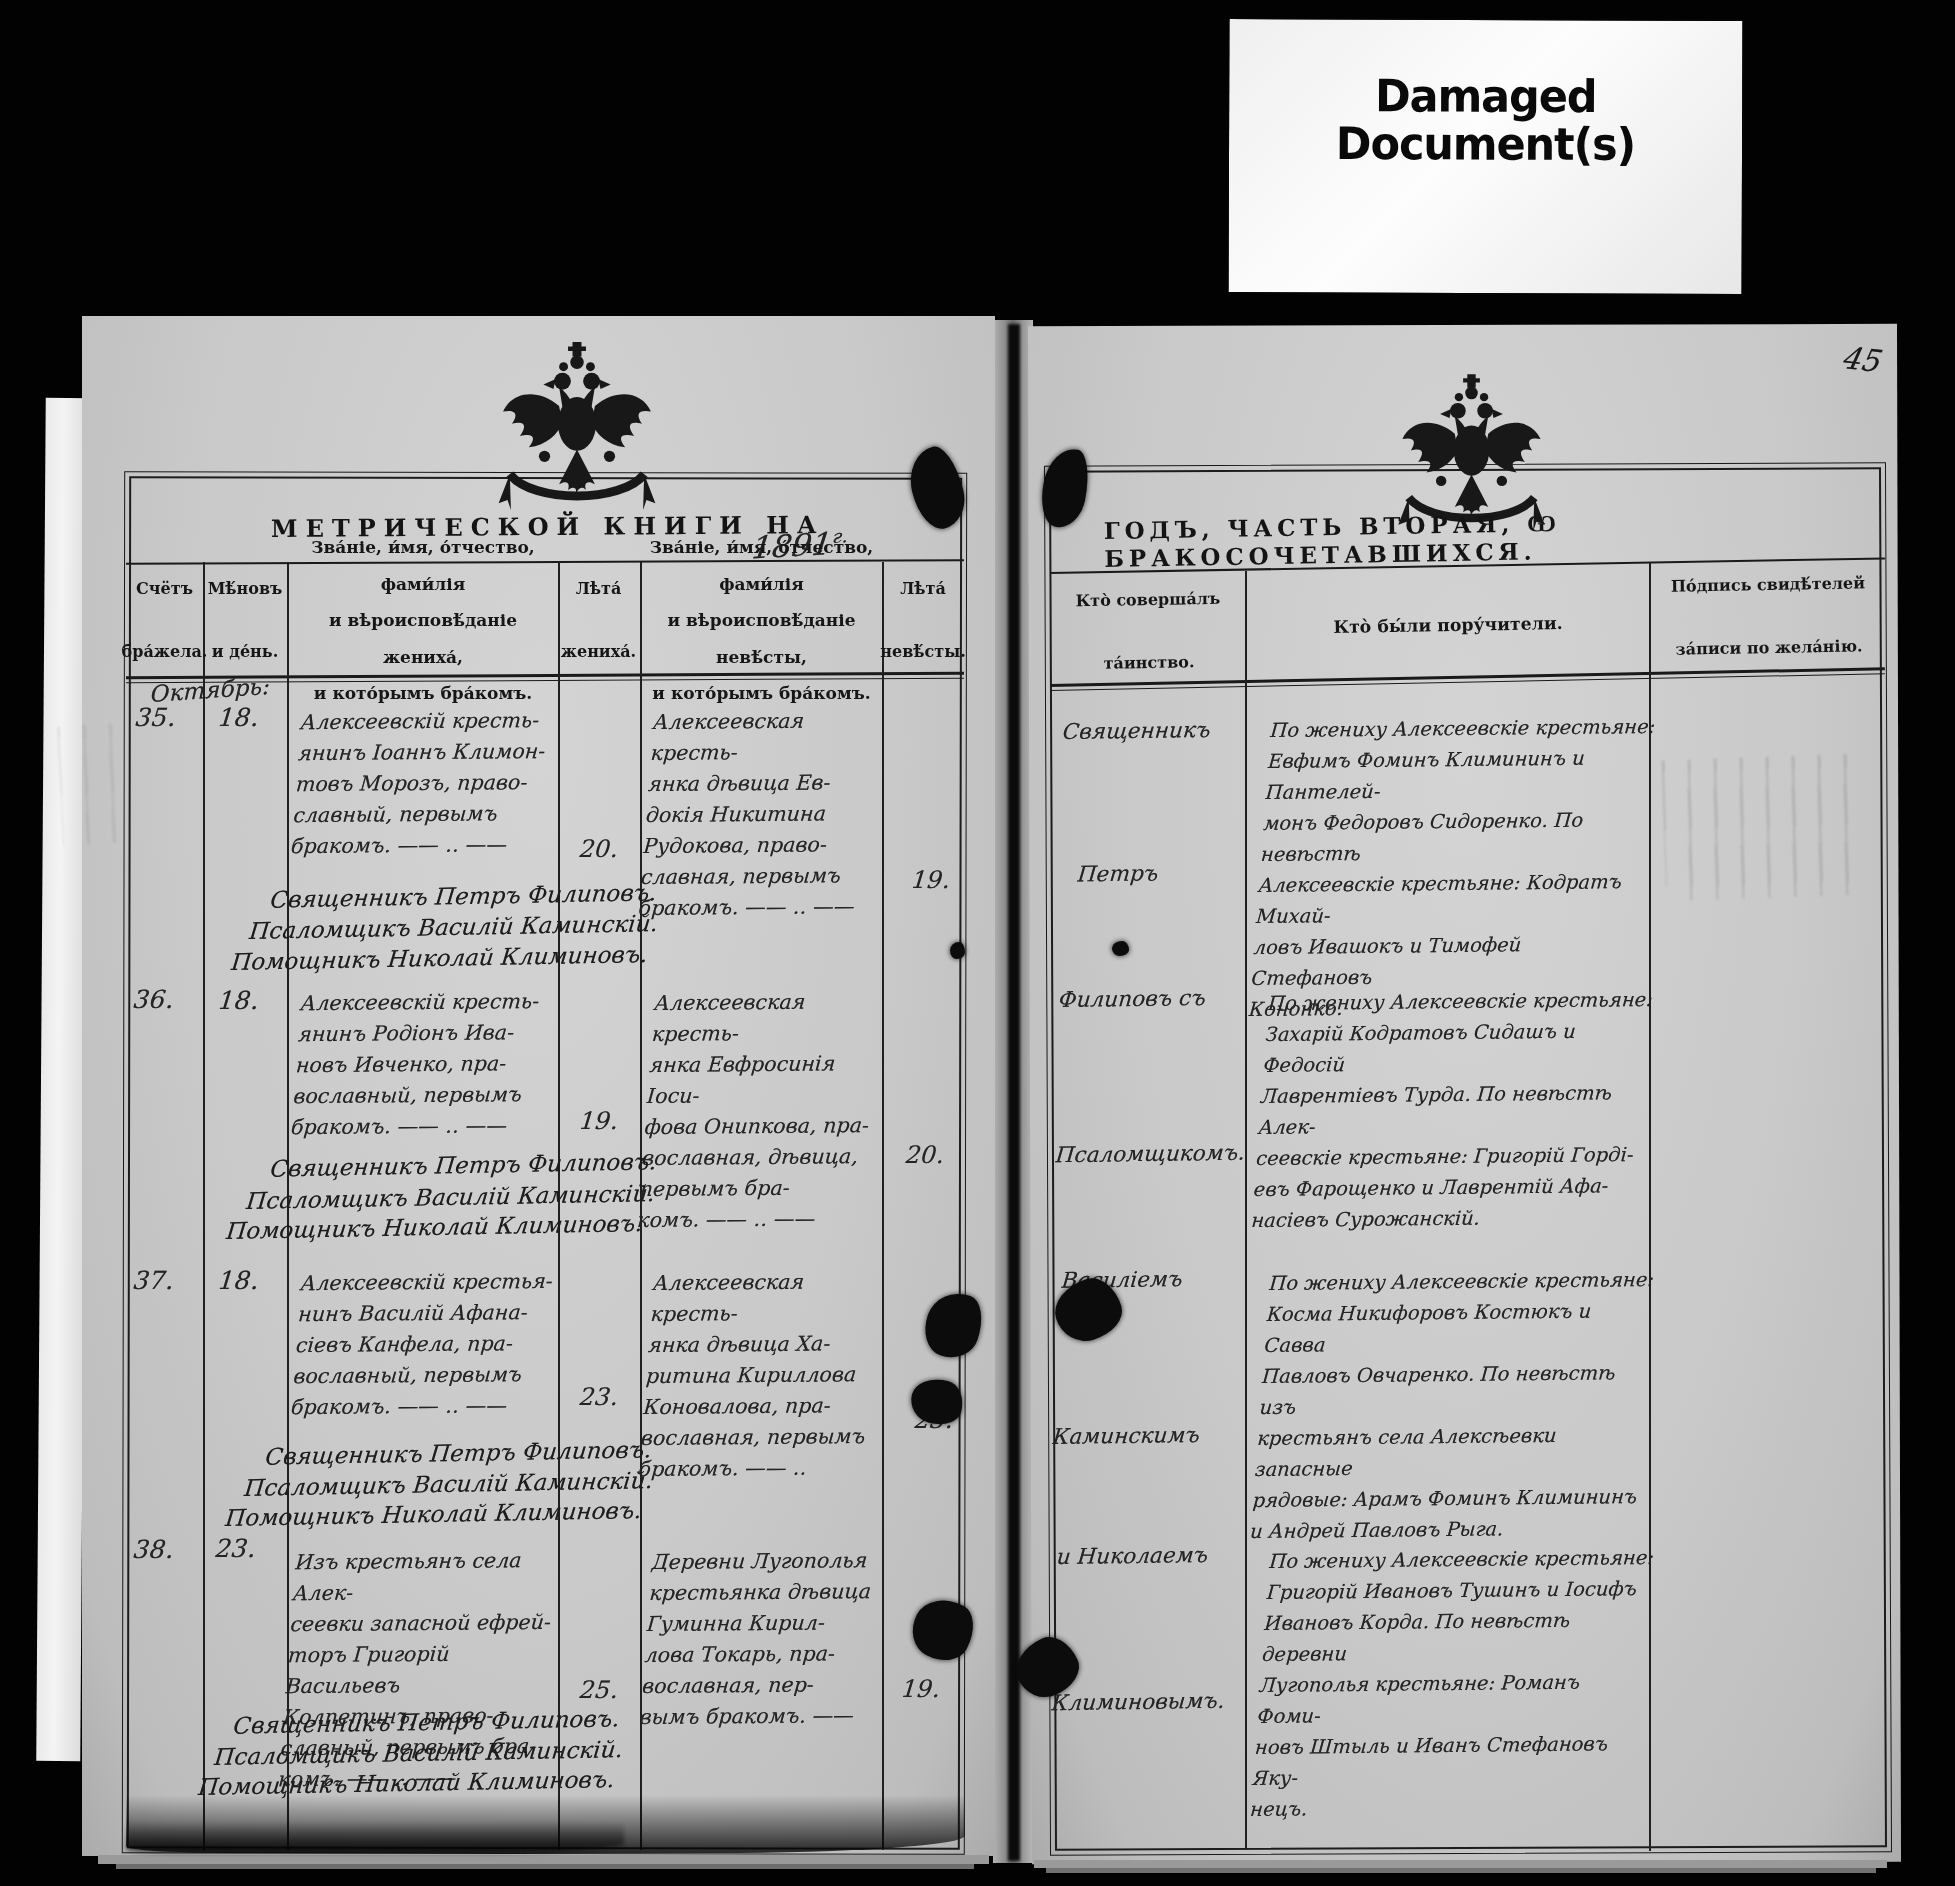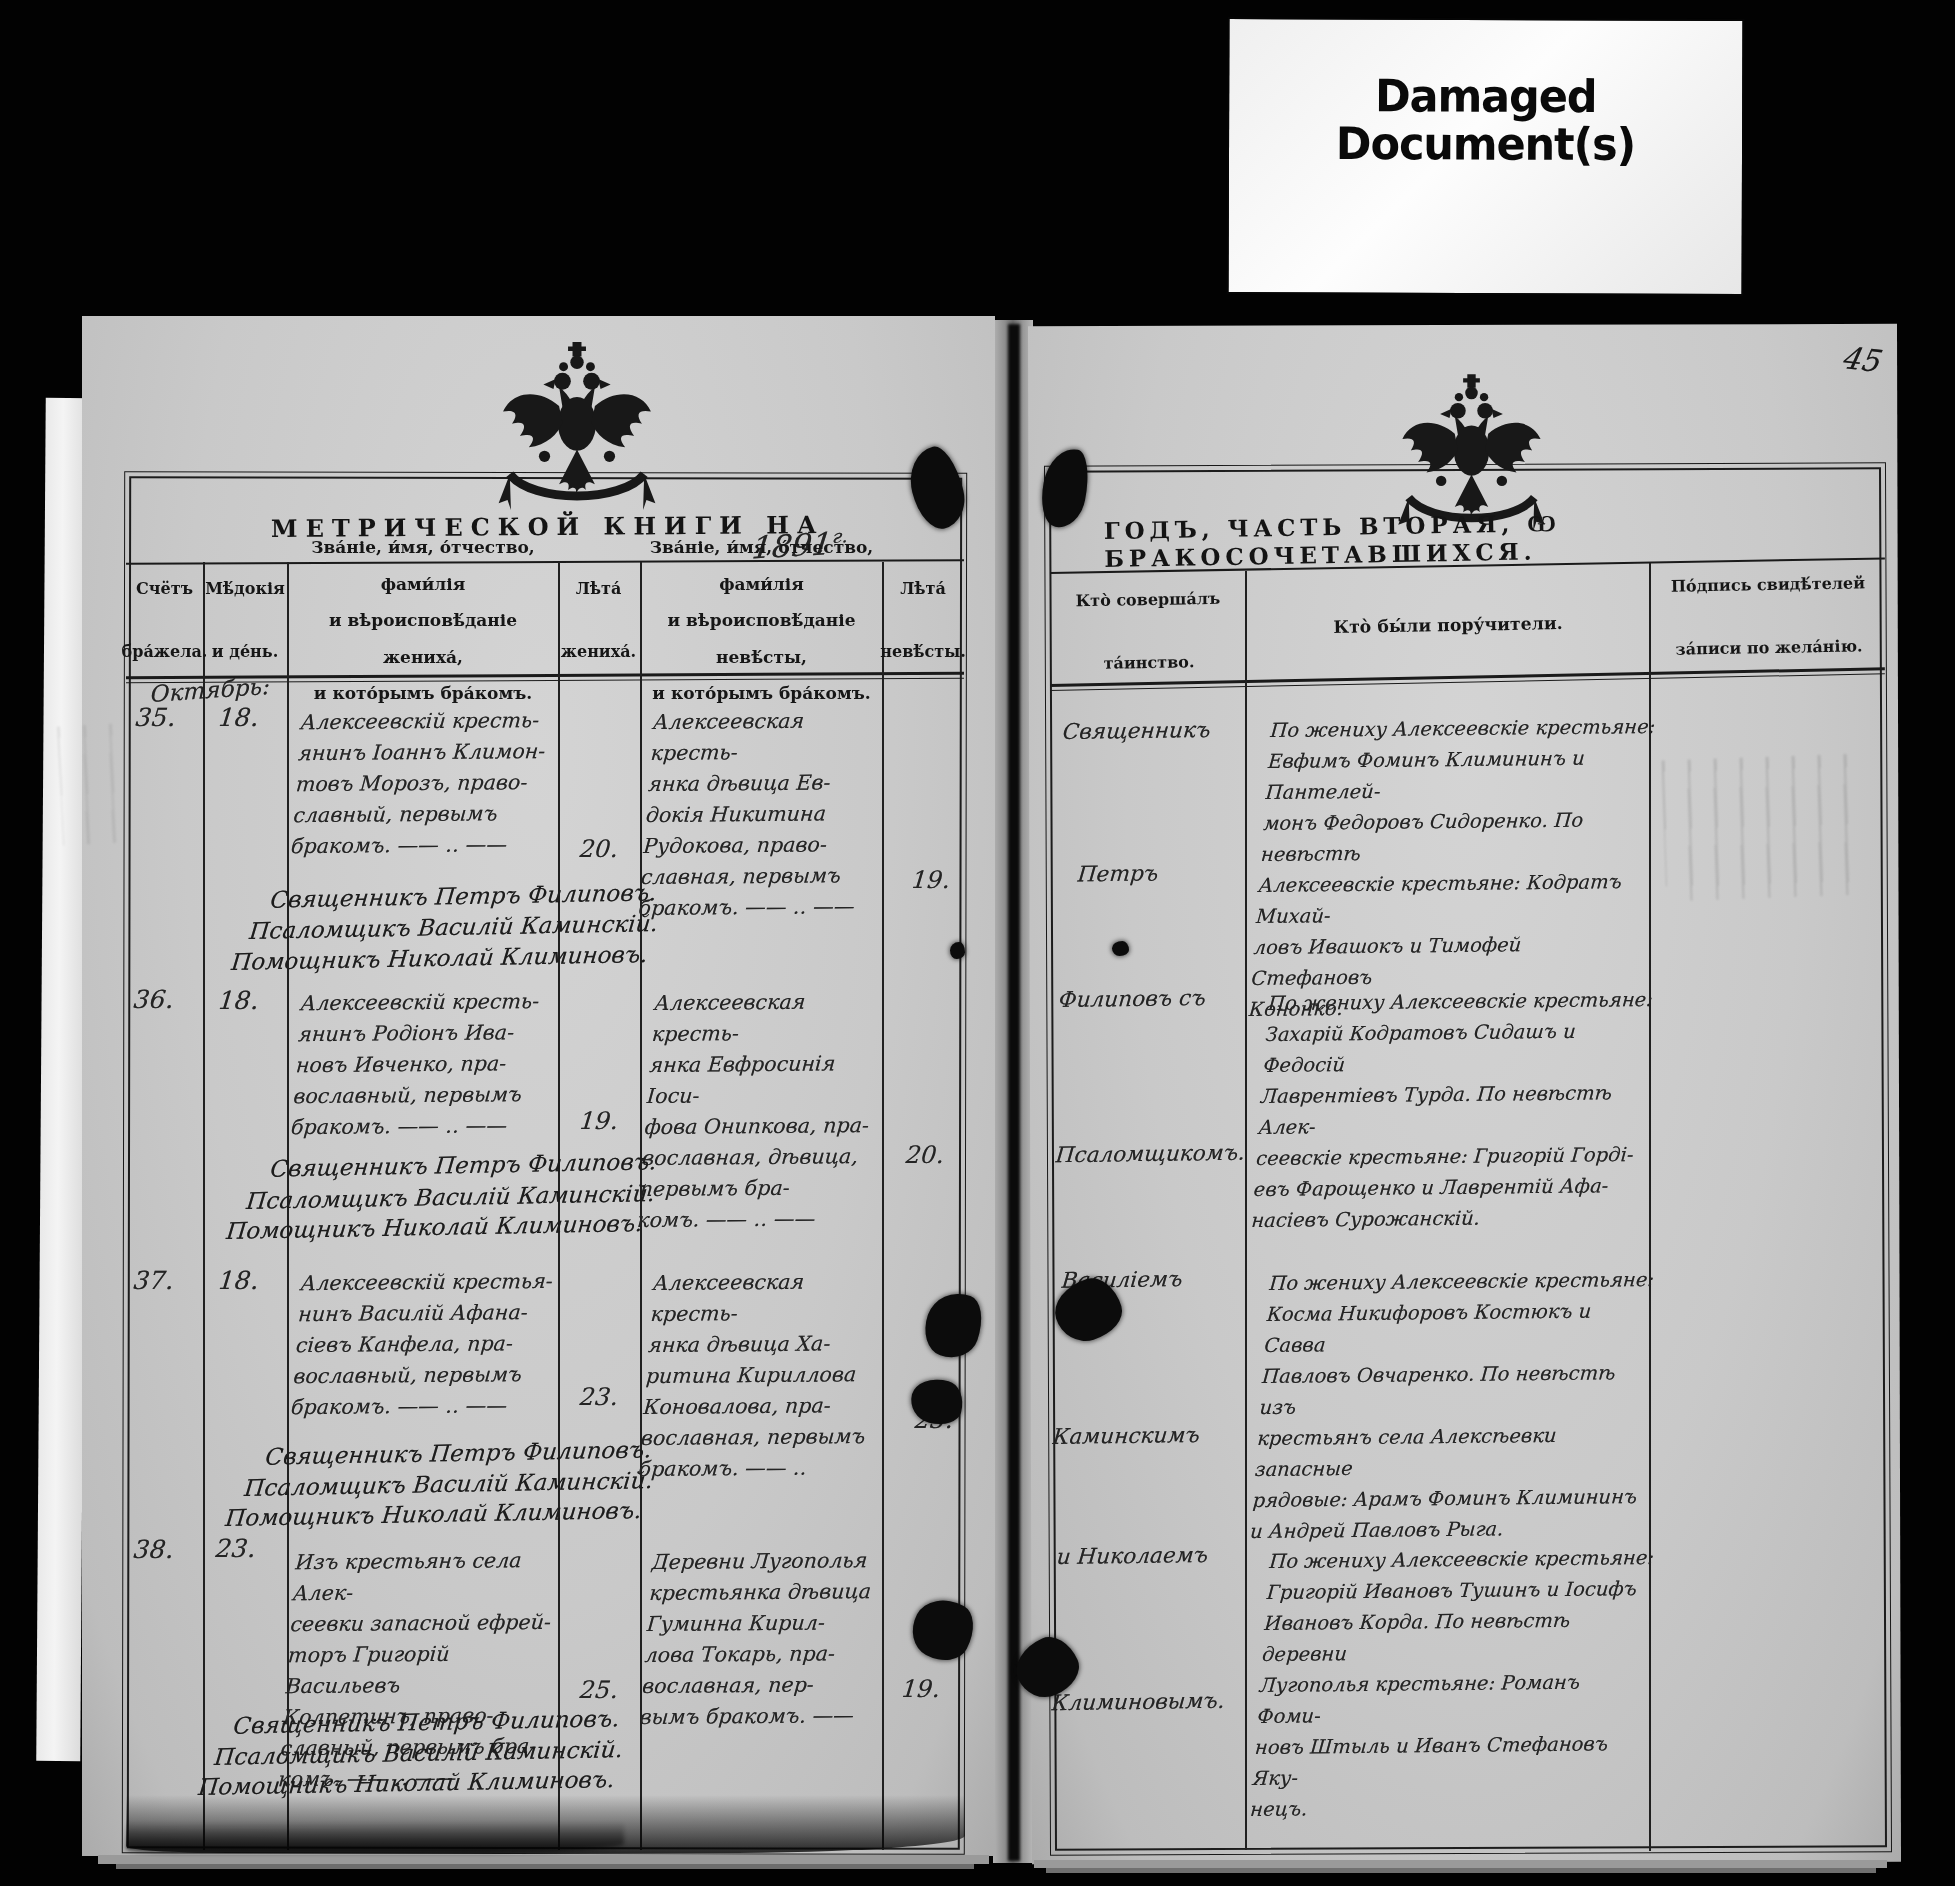--- a/index.html
+++ b/index.html
@@ -142,21 +142,21 @@
 
   <div class="abs printed title-left" style="left:271px;top:512px;transform:rotate(-0.4deg);">МЕТРИЧЕСКОЙ  КНИГИ  НА</div>
   <div class="abs hw yr" style="left:755px;top:491px;">
     <span>1891</span><sup>г.</sup>
   </div>
   <div class="abs printed title-right" style="left:1104px;top:517px;transform:rotate(-1deg);transform-origin:left center;">ГОДЪ,  ЧАСТЬ  ВТОРАЯ,  Ѡ  БРАКОСОЧЕТАВШИХСЯ.</div>
   <div class="abs hw pgnum" style="left:1844px;top:342px;">45</div>
 
   <div class="hcell lh2" style="left:126px;top:572px;width:77px;height:97px;">Счётъ
 бра́жела.</div>
-  <div class="hcell lh2" style="left:204px;top:572px;width:82px;height:97px;">Мѣ́докія
+  <div class="hcell lh2" style="left:204px;top:572px;width:82px;height:97px;">Мѣ́новъ
 и де́нь.</div>
   <div class="hcell lh3" style="left:289px;top:570px;width:268px;height:101px;">Зва́ніе, и́мя, о́тчество, фами́лія
 и вѣроисповѣ́даніе жениха́,
 и кото́рымъ бра́комъ.</div>
   <div class="hcell lh2" style="left:559px;top:572px;width:79px;height:97px;">Лѣта́
 жениха́.</div>
   <div class="hcell lh3" style="left:642px;top:570px;width:239px;height:101px;">Зва́ніе, и́мя, о́тчество, фами́лія
 и вѣроисповѣ́даніе невѣ́сты,
 и кото́рымъ бра́комъ.</div>
   <div class="hcell lh2" style="left:883px;top:572px;width:80px;height:97px;">Лѣта́

